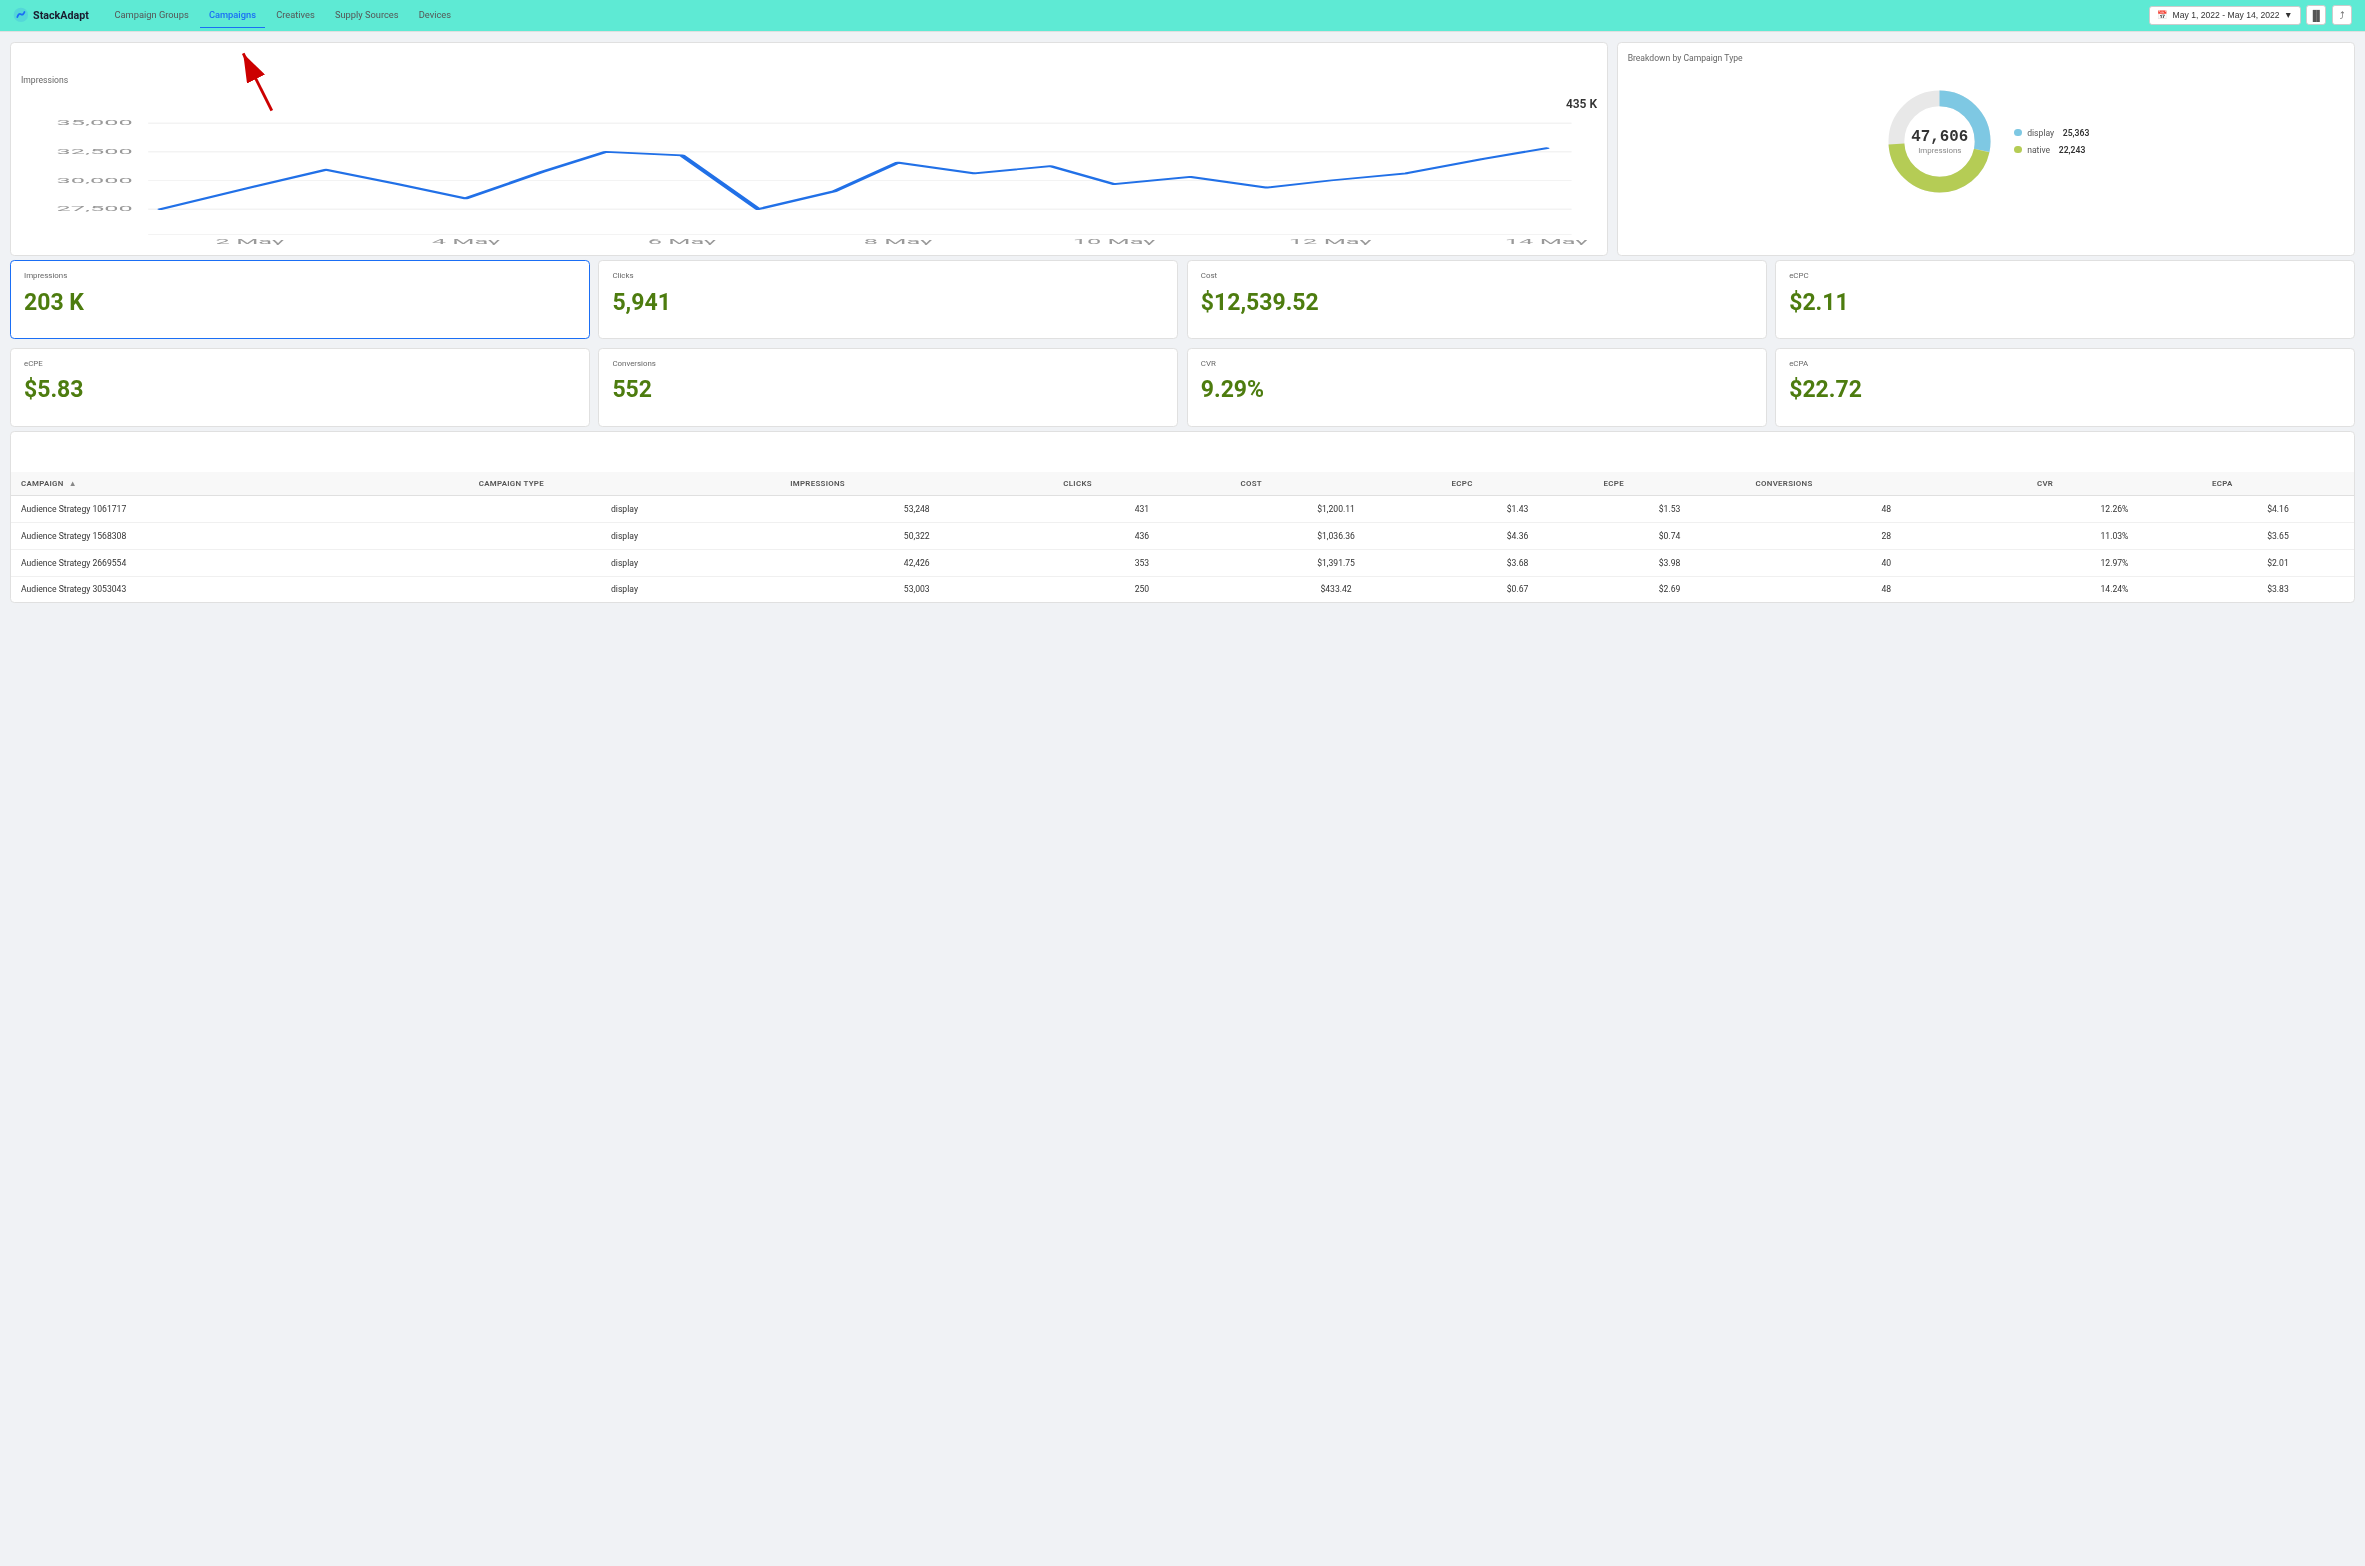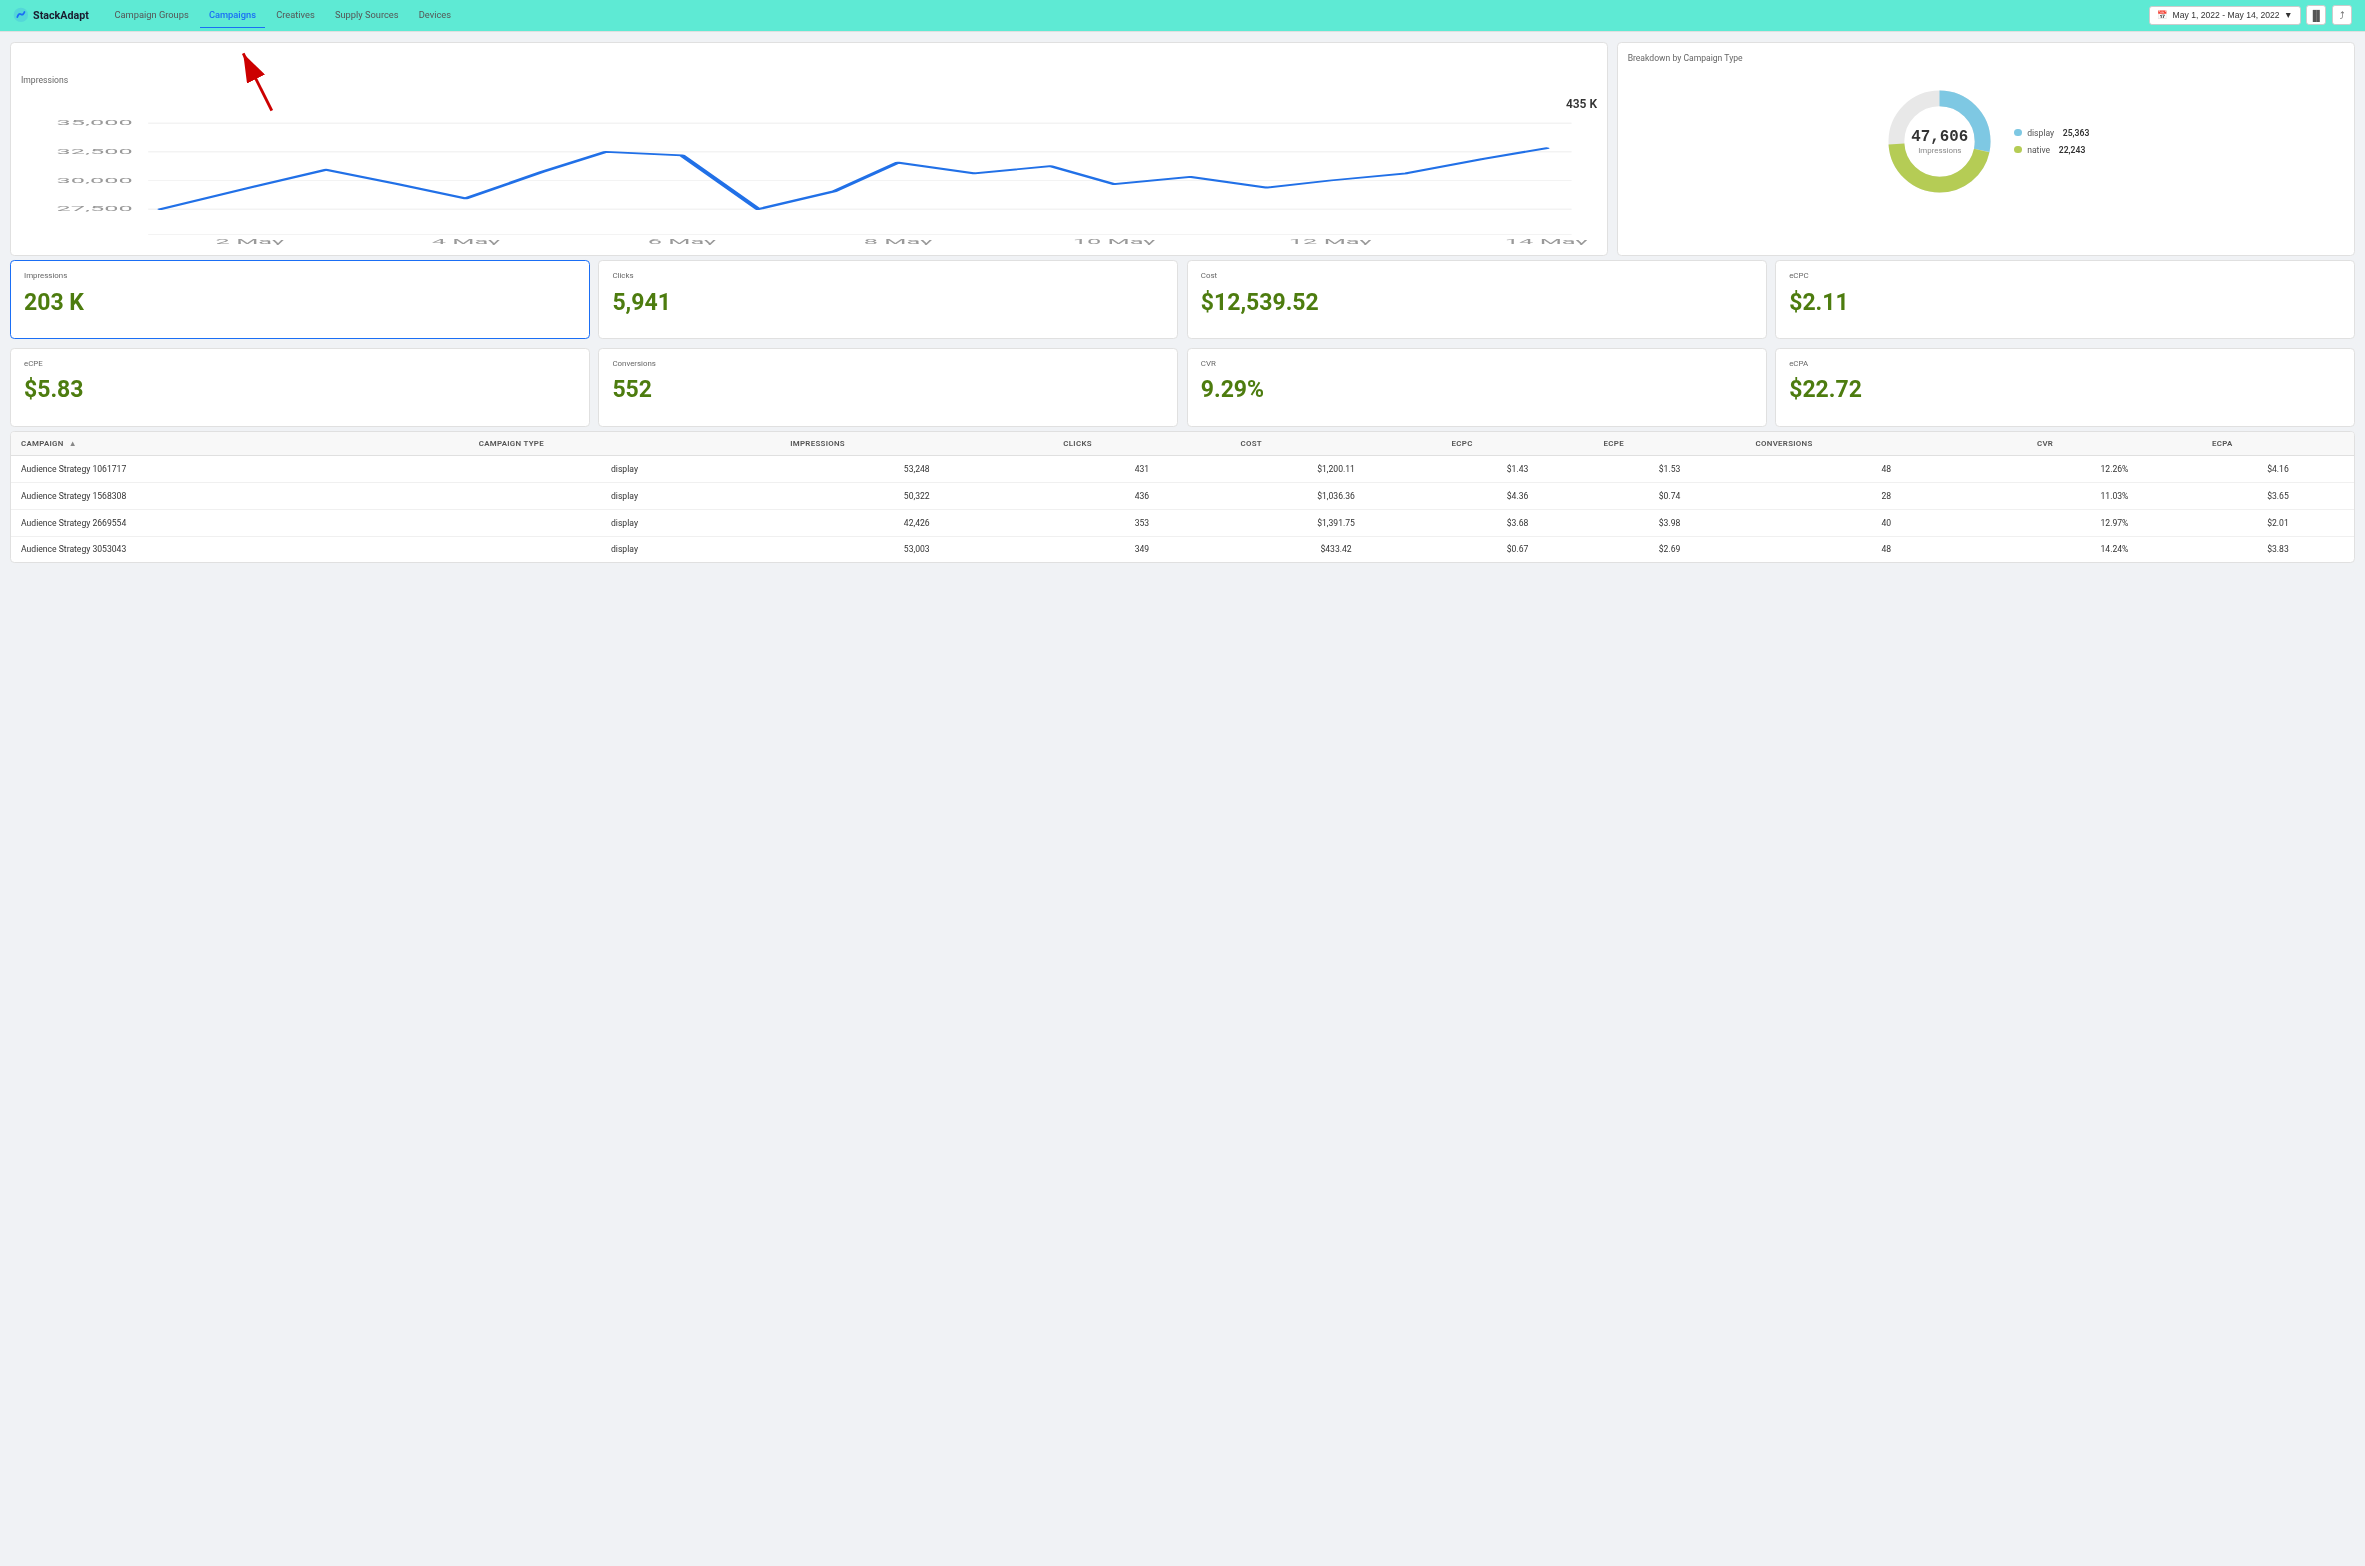--- a/index.html
+++ b/index.html
@@ -104,21 +104,21 @@
 
     
     .table-card {
       background: #fff; border: 0.7px solid #e0e0e0; border-radius: 4.3px;
       padding: 0; overflow: hidden;
     }
     .table-header-info {
       padding: 7.2px 11.5px; font-size: 8.6px; color: #666;
       border-bottom: 0.7px solid #e0e0e0;
     }
-    table { width: 100%; border-collapse: collapse; font-size: 8.6px; }
+    table { width: 100%; border-collapse: collapse; font-size: 8.6px; margin-top: 40px; }
     thead tr { background: #f8f8f8; }
     th {
       padding: 7.2px 10px; text-align: left; font-size: 7.9px;
       font-weight: 600; color: #555; text-transform: uppercase;
       letter-spacing: 0.3px; border-bottom: 0.7px solid #e0e0e0;
       white-space: nowrap;
     }
     th.sortable { cursor: pointer; }
     th .sort-arrow { margin-left: 2.9px; color: #888; }
     td {
@@ -372,21 +372,21 @@
       <td class="center">$3.68</td>
       <td class="center">$3.98</td>
       <td class="center">40</td>
       <td class="center">12.97%</td>
       <td class="center">$2.01</td>
     </tr>
           <tr>
       <td>Audience Strategy 3053043</td>
       <td class="center">display</td>
       <td class="center">53,003</td>
-      <td class="center">349</td>
+      <td class="center">250</td>
       <td class="center">$433.42</td>
       <td class="center">$0.67</td>
       <td class="center">$2.69</td>
       <td class="center">48</td>
       <td class="center">14.24%</td>
       <td class="center">$3.83</td>
     </tr>
         </tbody>
     </table>
   </div>

